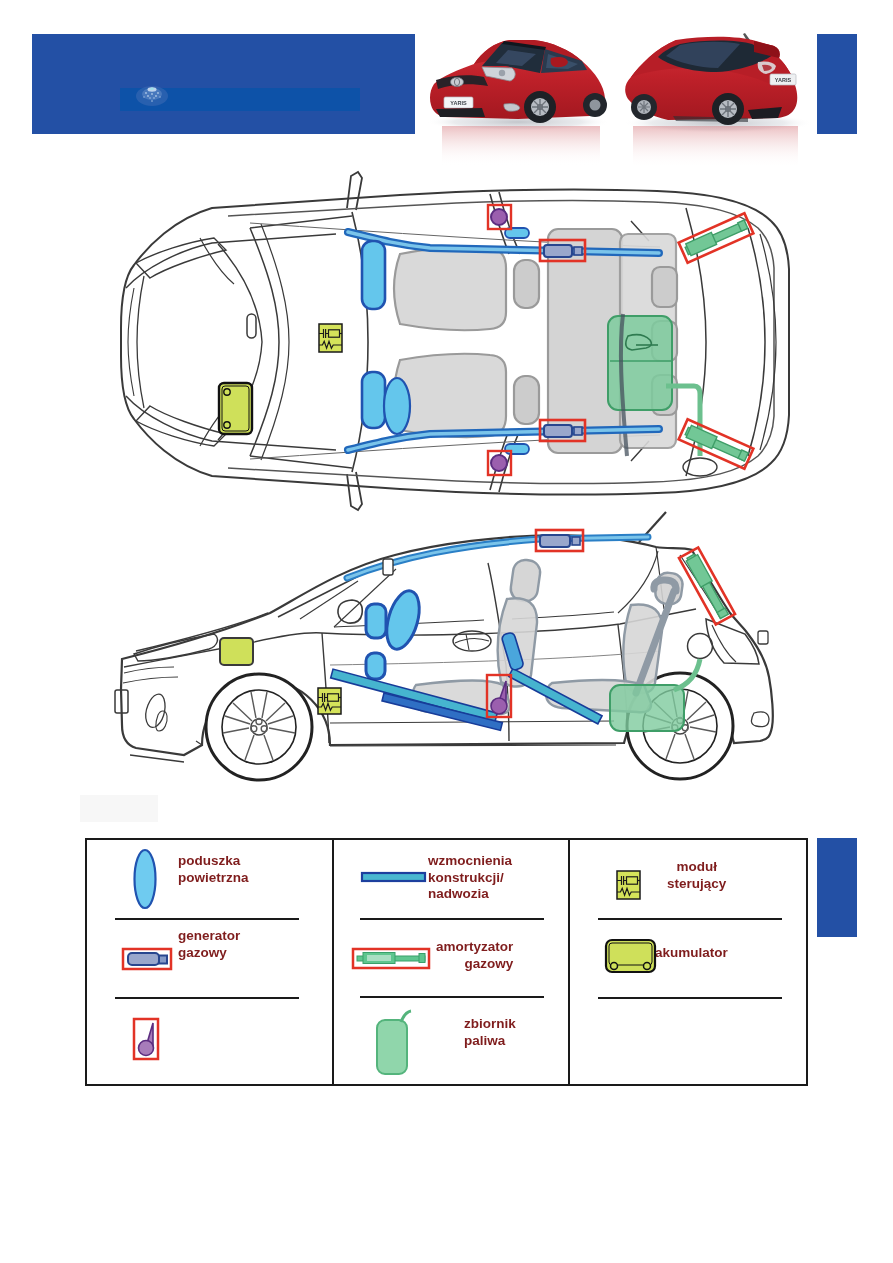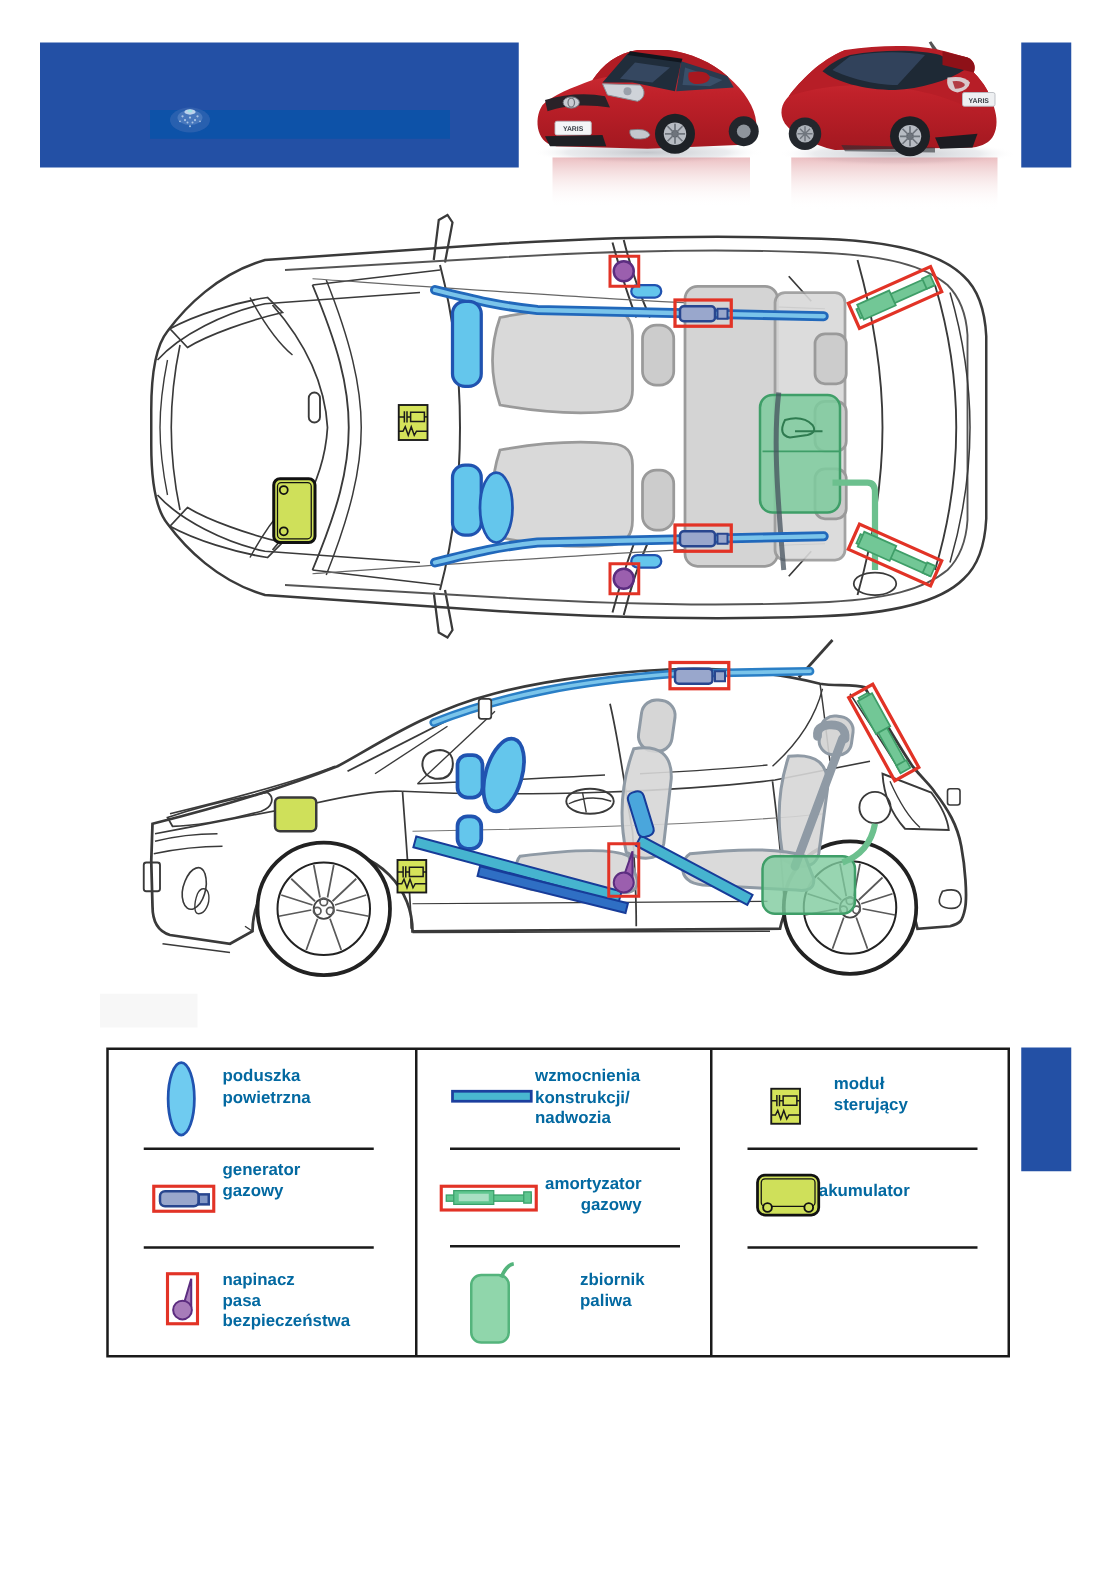--- a/index.html
+++ b/index.html
@@ -10,21 +10,21 @@
   #bandinner{left:120px;top:88px;width:240px;height:23px;background:#0d52a8;}
   #glow{left:135px;top:85px;width:34px;height:22px;}
   .bluebar{width:40px;background:#2350a5;}
   #bar1{left:817px;top:34px;height:100px;}
   #bar2{left:817px;top:838px;height:99px;}
   #faintbox{left:80px;top:795px;width:78px;height:27px;background:#f7f7f7;}
   
   #legend{left:85px;top:838px;width:723px;height:248px;border:2px solid #1a1a1a;box-sizing:border-box;}
   .vdiv{position:absolute;top:0;width:2px;height:244px;background:#1a1a1a;}
   .sep{position:absolute;height:2px;background:#1a1a1a;}
-  .ltext{position:absolute;font-weight:bold;font-size:13.5px;line-height:16.5px;color:#0369a1;}
+  .ltext{position:absolute;font-weight:bold;font-size:13.5px;line-height:16.5px;color:#7f1d1d;}
 </style>
 </head>
 <body>
 <div id="page">
   <div class="abs" id="band"></div>
   <div class="abs" id="bandinner"></div>
   <svg class="abs" id="glow" viewBox="0 0 34 22">
     <ellipse cx="17" cy="11" rx="16" ry="10" fill="#3f6cb4" opacity="0.55"></ellipse>
     <ellipse cx="17" cy="9" rx="10" ry="6" fill="#5d88c6" opacity="0.6"></ellipse>
     <ellipse cx="17" cy="4.5" rx="4.5" ry="2.2" fill="#bcd2ec"></ellipse>
@@ -401,27 +401,26 @@
 
     <div class="sep" style="left:28px;top:78px;width:184px;"></div>
     <div class="sep" style="left:28px;top:157px;width:184px;"></div>
     <div class="sep" style="left:273px;top:78px;width:184px;"></div>
     <div class="sep" style="left:273px;top:156px;width:184px;"></div>
     <div class="sep" style="left:511px;top:78px;width:184px;"></div>
     <div class="sep" style="left:511px;top:157px;width:184px;"></div>
 
     <div class="ltext" style="left:91px;top:13px;">poduszka<br>powietrzna</div>
     <div class="ltext" style="left:91px;top:88px;">generator<br>gazowy</div>
-    <div class="ltext" style="left:91px;top:176px;">napinacz<br>pasa<br>bezpieczeństwa</div>
 
     <div class="ltext" style="left:341px;top:13px;">wzmocnienia<br>konstrukcji/<br>nadwozia</div>
     <div class="ltext" style="left:349px;top:99px;text-align:right;">amortyzator<br>gazowy</div>
     <div class="ltext" style="left:349px;top:176px;margin-left:28px;">zbiornik<br>paliwa</div>
 
-    <div class="ltext" style="left:580px;top:19px;">moduł<br>sterujący</div>
+    <div class="ltext" style="left:580px;top:19px;text-align:center;">moduł<br>sterujący</div>
     <div class="ltext" style="left:568px;top:105px;">akumulator</div>
 
     <svg style="position:absolute;left:0;top:0;" width="719" height="244" viewBox="0 0 719 244">
 
       <ellipse cx="58" cy="39" rx="10.5" ry="29" fill="#6fcbf0" stroke="#2053b0" stroke-width="2.2"></ellipse>
 
       <rect x="36" y="109" width="48" height="20" fill="none" stroke="#e23326" stroke-width="2.5"></rect>
       <rect x="41" y="113" width="31" height="12" rx="4" fill="#99a7cc" stroke="#28468f" stroke-width="2"></rect>
       <rect x="72" y="115.5" width="8" height="8" fill="#8398c6" stroke="#28468f" stroke-width="2"></rect>
 

